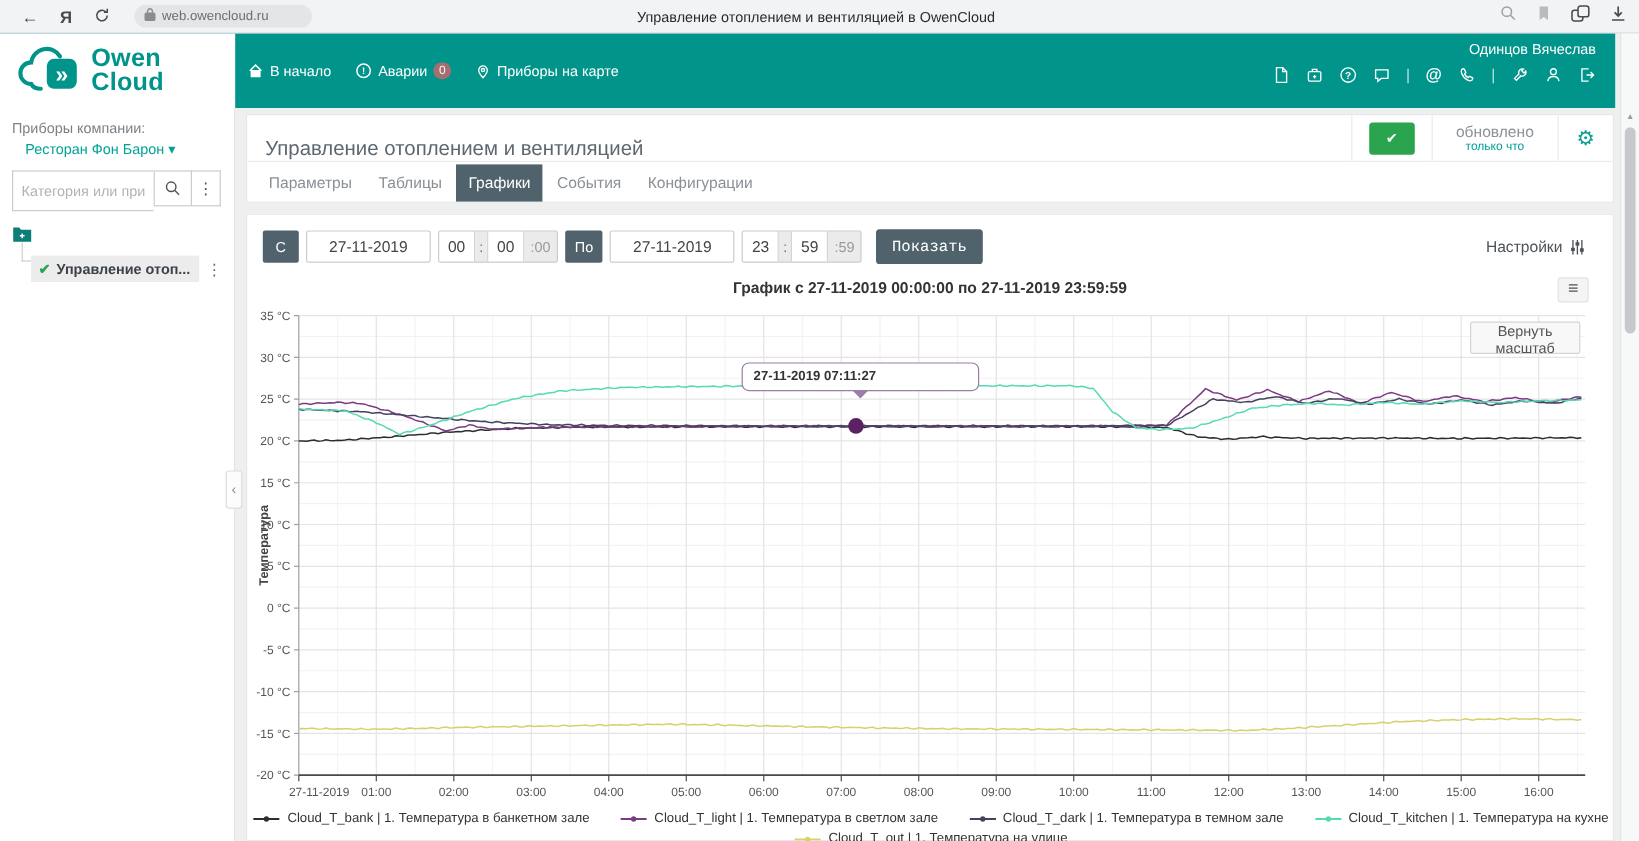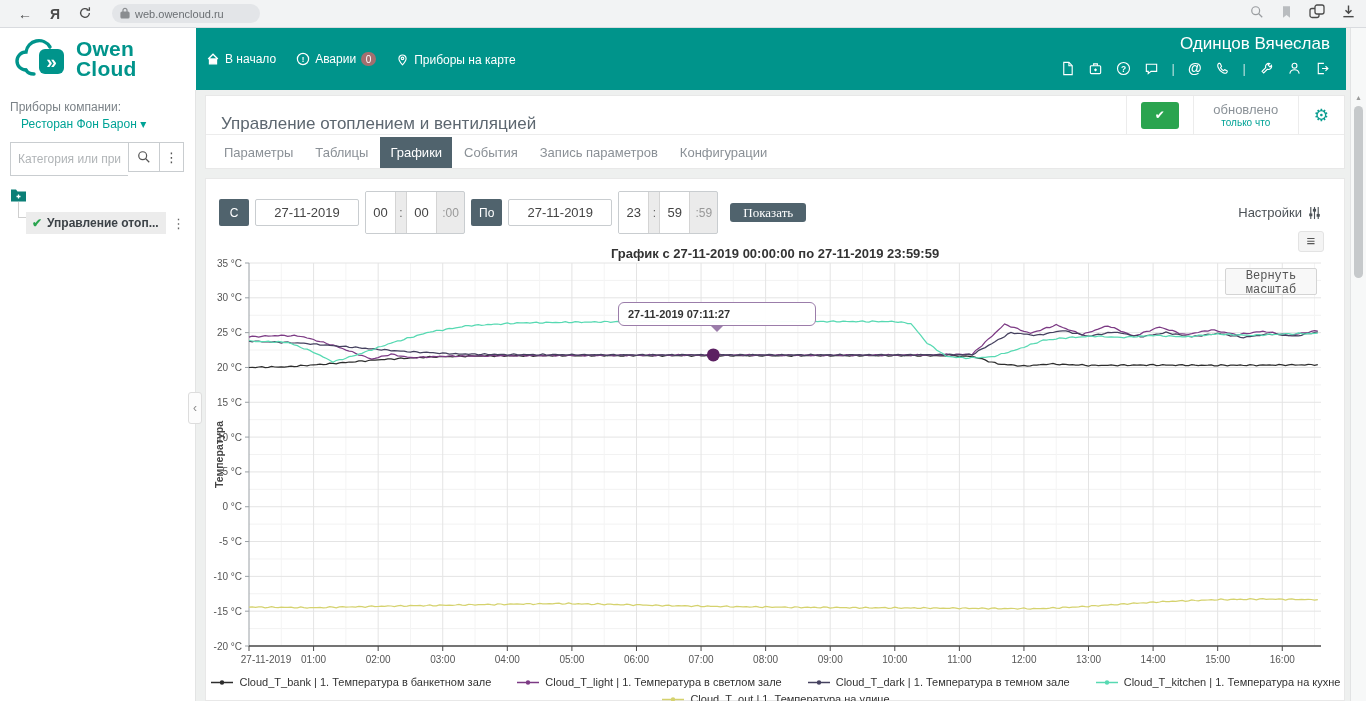--- a/index.html
+++ b/index.html
@@ -12,24 +12,24 @@
   #url-pill { margin-left:20px; height:19px; width:148px; background:#e3e5e8; border-radius:10px; display:flex; align-items:center; padding:0 8px; gap:5px; }
   #url-text { font-size:11px; color:#6b6f73; white-space:nowrap; }
   #browser-title { position:absolute; left:380px; width:600px; text-align:center; font-size:12px; color:#2c2c2c; }
   #browser-right { position:absolute; right:10px; display:flex; align-items:center; gap:16px; }
 
   
   #app-header { position:absolute; top:28px; left:0; width:1346px; height:62px; background:#00948b; }
   #logo-block { position:absolute; left:0; top:0; width:196px; height:62px; background:#fff; display:flex; align-items:center; padding-left:14px; gap:8px; }
   .logo-text { color:#00948b; font-size:21px; font-weight:bold; line-height:0.95; letter-spacing:0.2px; }
   #main-nav { position:absolute; left:206px; top:0; height:62px; display:flex; align-items:center; gap:20px; }
-  .nav-item { display:flex; align-items:flex-end; gap:5px; color:#fff; font-size:12px; cursor:pointer; }
+  .nav-item { display:flex; align-items:flex-start; gap:5px; color:#fff; font-size:12px; cursor:pointer; }
   .badge { background:#a36f6f; color:#fff; font-size:10px; min-width:15px; height:14px; border-radius:8px; display:inline-flex; align-items:center; justify-content:center; padding:0 4px; }
   #header-right { position:absolute; right:16px; top:6px; text-align:right; }
-  #user-name { color:#fff; font-size:17px; margin-bottom:6px; }
+  #user-name { color:#fff; font-size:12px; margin-bottom:6px; }
   #header-icons { display:flex; align-items:center; gap:13px; justify-content:flex-end; }
   #header-icons .hicon { color:#fff; cursor:pointer; display:inline-flex; }
   .hdivider { color:#e8f4f2; font-size:13px; opacity:.8; }
   .at-glyph,.q-glyph { font-size:14px; color:#fff; font-weight:bold; }
 
   
   #scrollbar { position:absolute; right:0; top:28px; bottom:0; width:16px; background:#f7f8f8; border-left:1px solid #e2e3e4; }
   #scroll-up { position:absolute; top:66px; left:0; width:15px; text-align:center; color:#9b9b9b; font-size:7px; }
   #scroll-thumb { position:absolute; top:78px; left:3px; width:9px; height:172px; background:#c6c9cb; border-radius:5px; }
 
@@ -63,33 +63,33 @@
   #updated-when { font-size:10px; color:#00a396; }
   #gear-btn { color:#0a9d90; font-size:17px; margin:0 15px; cursor:pointer; }
   #tabs { display:flex; align-items:center; height:34px; padding-left:8px; gap:2px; }
   .tab { font-size:13px; color:#8a9096; padding:8px 10px; cursor:pointer; }
   .tab.active { background:#50636d; color:#fff; }
 
   #card2 { position:absolute; left:205px; top:178px; width:1140px; height:523px; background:#fff; border:1px solid #e8e8e8; }
   #filter-row { display:flex; align-items:center; gap:6px; padding:12px 13px 0 13px; }
   .dark-label { background:#50636d; color:#fff; font-size:12px; height:27px; min-width:30px; padding:0 8px; display:flex; align-items:center; justify-content:center; border-radius:2px; cursor:pointer; }
   .date-input { width:104px; height:27px; border:1px solid #c9cdd0; text-align:center; font-size:13px; color:#444; outline:none; border-radius:2px; }
-  .time-group { display:flex; align-items:stretch; height:43px; border:1px solid #c9cdd0; border-radius:2px; background:#ebebeb; overflow:hidden; }
+  .time-group { display:flex; align-items:stretch; height:27px; border:1px solid #c9cdd0; border-radius:2px; background:#ebebeb; overflow:hidden; }
   .time-input { width:30px; border:none; border-right:1px solid #d4d4d4; text-align:center; font-size:13px; color:#444; outline:none; }
   .time-colon { width:11px; display:flex; align-items:center; justify-content:center; font-size:12px; color:#666; border-right:1px solid #d4d4d4; }
   .time-suffix { width:27px; display:flex; align-items:center; justify-content:center; font-size:12px; color:#999; }
-  #show-btn { background:#50636d; color:#fff; border:none; height:19px; padding:0 13px; font-size:13px; border-radius:3px; margin-left:6px; cursor:pointer; font-family:Liberation Serif, serif; }
+  #show-btn { background:#50636d; color:#fff; border:none; height:29px; padding:0 13px; font-size:13px; border-radius:3px; margin-left:6px; cursor:pointer; font-family:Liberation Mono, monospace; }
   #settings-link { margin-left:auto; display:flex; align-items:flex-end; gap:6px; font-size:13px; color:#4c5257; cursor:pointer; padding-right:10px; }
 
   #chart-title { text-align:center; font-size:13px; font-weight:bold; color:#333; margin-top:12px; }
   #chart-menu-btn { position:absolute; right:20px; top:52px; width:26px; height:21px; background:#f4f4f4; border:1px solid #e3e3e3; border-radius:3px; color:#555; font-size:15px; line-height:18px; text-align:center; cursor:pointer; }
 
   #chart-wrap { position:absolute; left:5px; top:77px; width:1130px; height:446px; }
   #chart-svg { position:absolute; left:0; top:0; }
-  #reset-zoom { position:absolute; left:1014px; top:12px; width:92px; height:27px; background:#f8f8f8; border:1px solid #d4d4d4; border-radius:2px; font-size:12px; color:#555; font-family:Liberation Mono, monospace; cursor:pointer; }
+  #reset-zoom { position:absolute; left:1014px; top:12px; width:92px; height:27px; background:#f8f8f8; border:1px solid #d4d4d4; border-radius:2px; font-size:12px; color:#555; font-family:Liberation Sans, sans-serif; cursor:pointer; }
   #tooltip { position:absolute; left:407px; top:46px; width:198px; background:rgba(255,255,255,.96); border:1px solid #9b7daa; border-radius:6px; padding:4px 9px; pointer-events:none; }
   #tooltip:after { content:""; position:absolute; left:91px; bottom:-7px; border-left:7px solid transparent; border-right:7px solid transparent; border-top:7px solid #9b7daa; }
   #tooltip-time { font-size:11px; font-weight:bold; color:#333; line-height:14px; }
   #tooltip-line { font-size:11px; line-height:14px; }
   #tooltip-series { color:#7c3a84; font-weight:bold; }
   #tooltip-value { color:#777; }
   #legend { position:absolute; left:0; top:420px; width:1130px; text-align:center; }
   .legend-row { display:flex; justify-content:center; gap:26px; margin-bottom:5px; }
   .legend-item { display:flex; align-items:center; gap:6px; cursor:pointer; }
   .legend-label { font-size:11px; color:#333; }
@@ -110,20 +110,21 @@
   </span>
   <div id="url-pill">
     <span>
       <svg width="10" height="12" viewBox="0 0 10 12" fill="none" stroke="#8a8d90" stroke-width="1.2">
           <rect x="1" y="5" width="8" height="6" rx="1" fill="#8a8d90"></rect>
           <path d="M3 5V3.3a2 2 0 0 1 4 0V5"></path>
         </svg>
     </span>
     <span id="url-text">web.owencloud.ru</span>
   </div>
+  <div id="browser-title">Управление отоплением и вентиляцией в OwenCloud</div>
   <div id="browser-right">
     <span><svg width="14" height="14" viewBox="0 0 16 16" fill="none" stroke="#9a9da0" stroke-width="1.4">
           <circle cx="6.5" cy="6.5" r="4.5"></circle>
           <line x1="10" y1="10" x2="14" y2="14"></line>
         </svg></span>
     <span><svg width="13" height="14" viewBox="0 0 14 16" fill="none" stroke="#9a9da0" stroke-width="1.4">
           <path d="M3 1.5h8v13l-4-3-4 3z" fill="#b9bcbf" stroke="none"></path>
         </svg></span>
     <span><svg width="16" height="15" viewBox="0 0 16 15" fill="none" stroke="#4a4a4a" stroke-width="1.3">
           <rect x="1" y="4.5" width="9" height="9" rx="2"></rect>
@@ -288,21 +289,20 @@
       </div>
       <div class="vsep"></div>
       <div id="gear-btn">⚙</div>
     </div>
   </div>
   <div id="tabs">
       <div class="tab">Параметры</div>
       <div class="tab">Таблицы</div>
       <div class="tab active">Графики</div>
       <div class="tab">События</div>
-      <div class="tab">Запись параметров</div>
       <div class="tab">Конфигурации</div>
     </div>
 </div>
 
 <div id="card2">
   <div id="filter-row">
     <span class="dark-label">С</span>
     <input class="date-input" value="27-11-2019" style="">
     <span class="time-group">
       <input class="time-input" value="00" style="">

